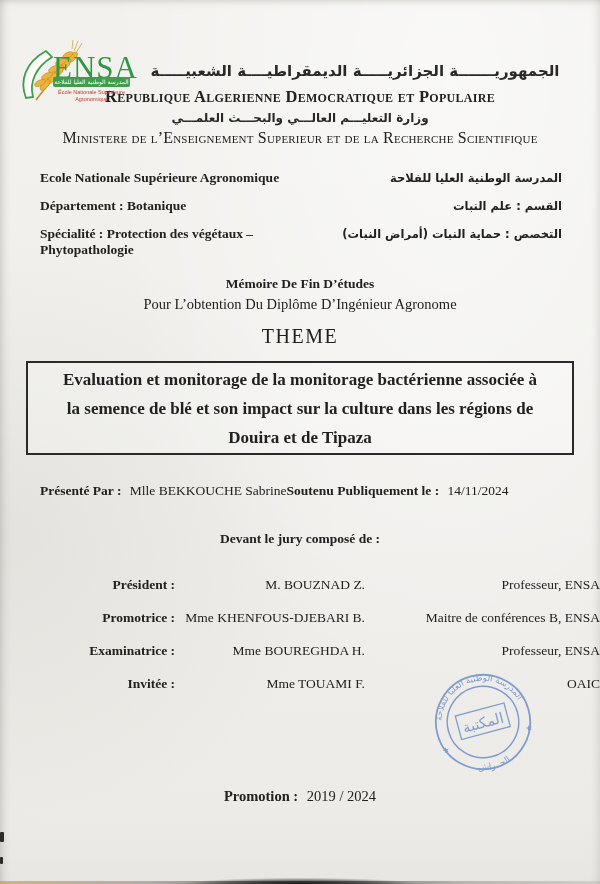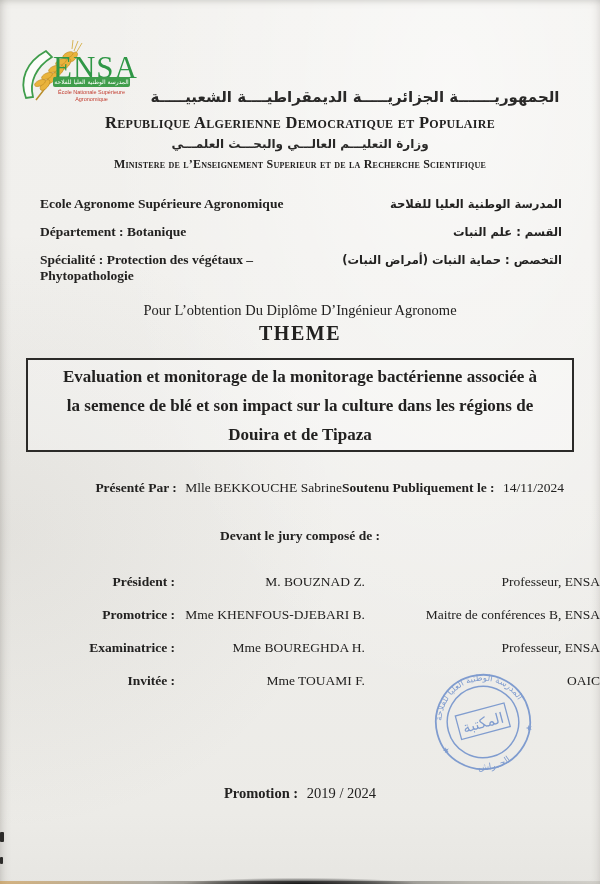--- a/index.html
+++ b/index.html
@@ -34,69 +34,69 @@
     color:#ffffff; font-family:"DejaVu Sans",sans-serif;
     font-size:6px; line-height:10px; text-align:center; overflow:hidden;
   }
   .logo-sub {
     position:absolute; left:28px; top:51px; width:95px;
     color:#c23b2e; font-family:"Liberation Sans",sans-serif;
     font-size:5.5px; line-height:7px; text-align:center;
   }
 
   
-  .header-lines { padding-top:84px; text-align:center; }
+  .header-lines { padding-top:58px; text-align:center; }
   .ar-republic {
     font-family:"DejaVu Sans",sans-serif; font-weight:700;
     font-size:15px; line-height:26px; color:#28272а;
     color:#2a2928; padding-left:110px;
   }
   .fr-republic {
     font-variant:small-caps; font-weight:700; font-size:16.5px;
     line-height:22px; letter-spacing:.3px; margin-top:2px;
   }
   .ar-ministry {
     font-family:"DejaVu Sans",sans-serif; font-weight:700;
     font-size:12px; line-height:20px; color:#2a2928;text-align:center;
   }
   .fr-ministry {
-    font-variant:small-caps; font-weight:700; font-size:12px;
+    font-variant:small-caps; font-weight:400; font-size:16px;
     line-height:20px; letter-spacing:.2px;
   }
 
   
   .school {
     margin-top:22px; padding:0 38px 0 40px;
     display:grid; grid-template-columns:1fr auto;
     row-gap:12px; align-items:baseline;
   }
   .school .fr { font-weight:700; font-size:13.5px; line-height:16px; }
   .school .ar {
     font-family:"DejaVu Sans",sans-serif; font-weight:700;
     font-size:11.5px; line-height:16px; text-align:right;
   }
 
   
   .memoire { text-align:center; margin-top:18px; }
   .memoire-type { font-weight:700; font-size:13.5px; line-height:16px; }
   .memoire-purpose { font-size:14.5px; line-height:16px; margin-top:4px; }
-  .theme-label { font-weight:700; font-size:20px; line-height:24px; letter-spacing:1.5px; margin-top:3px;text-align:center; }
+  .theme-label { font-weight:400; font-size:20px; line-height:24px; letter-spacing:1.5px; margin-top:12px;text-align:center; }
 
   
   .title-box {
     margin:13px auto 0; width:524px;
     border:2px solid #2b2a28; background:rgba(255,255,255,.25);
     padding:2px 10px 1px; text-align:center;
   }
   .title-line { font-weight:700; font-size:17px; line-height:29px; }
 
   
   .presented-row {
     margin-top:28px; padding:0 36px 0 40px;
-    display:flex; justify-content:flex-end;
+    display:flex; justify-content:flex-start;
     font-size:13.5px; line-height:16px;
   }
   .lbl { font-weight:700; }
   .val { font-weight:400; margin-left:5px; }
   .jury-heading {
     margin-top:32px; text-align:center;
     font-weight:700; font-size:13.5px; line-height:16px;
   }
 
   
@@ -161,29 +161,30 @@
   </div>
 
   <div class="header-lines">
     <div class="ar-republic" dir="rtl">الجمهوريـــــــة الجزائريـــــة الديمقراطيــــة الشعبيـــــة</div>
     <div class="fr-republic">Republique Algerienne Democratique et Populaire</div>
     <div class="ar-ministry" dir="rtl">وزارة التعليـــم العالـــي والبحـــث العلمـــي</div>
     <div class="fr-ministry">Ministere de l’Enseignement Superieur et de la Recherche Scientifique</div>
   </div>
 
   <div class="school">
-    <div class="fr">Ecole Agronome Supérieure Agronomique</div>
+    <div class="fr">Ecole Nationale Supérieure Agronomique</div>
     <div class="ar" dir="rtl">المدرسة الوطنية العليا للفلاحة</div>
     <div class="fr">Département : Botanique</div>
     <div class="ar" dir="rtl">القسم : علم النبات</div>
     <div class="fr">Spécialité : Protection des végétaux – Phytopathologie</div>
     <div class="ar" dir="rtl">التخصص : حماية النبات (أمراض النبات)</div>
   </div>
 
   <div class="memoire">
+    <div class="memoire-type">Mémoire De Fin D’études</div>
     <div class="memoire-purpose">Pour L’obtention Du Diplôme D’Ingénieur Agronome</div>
     <div class="theme-label">THEME</div>
   </div>
 
   <div class="title-box">
     <div class="title-line">Evaluation et monitorage de la monitorage bactérienne associée à</div>
     <div class="title-line">la semence de blé et son impact sur la culture dans les régions de</div>
     <div class="title-line">Douira et de Tipaza</div>
   </div>
 

